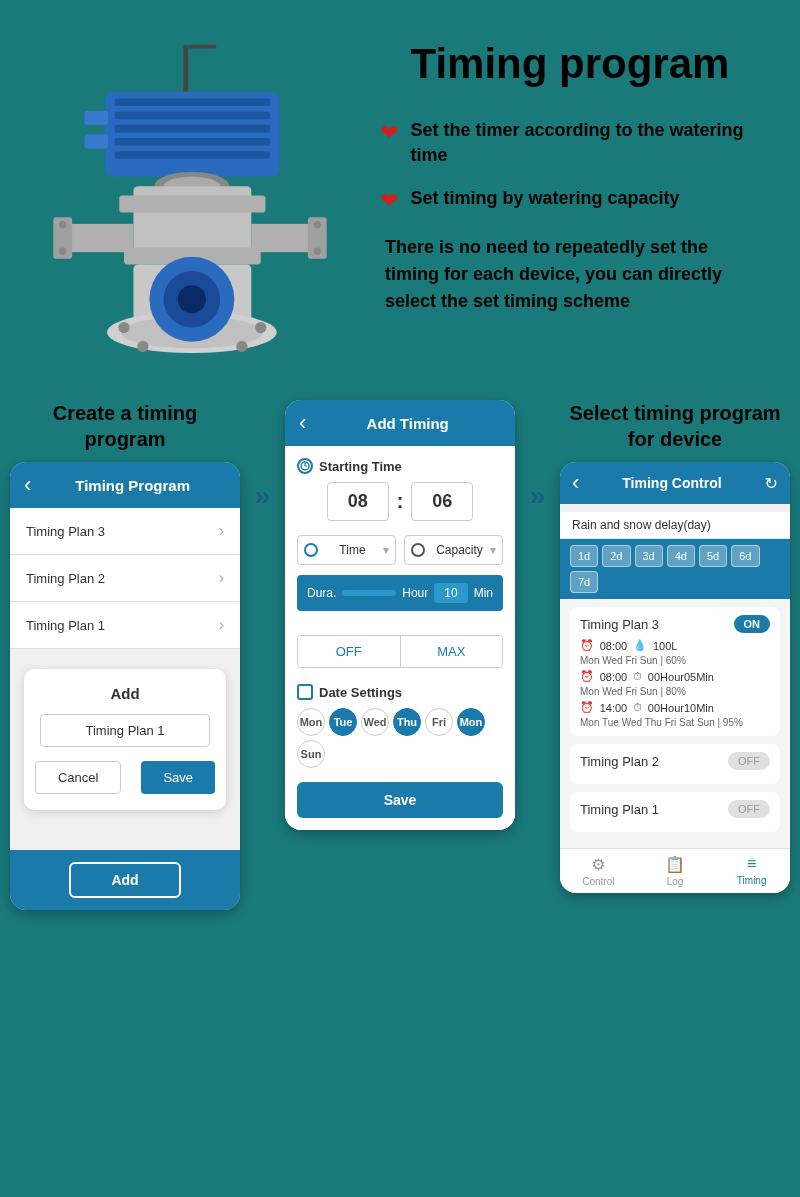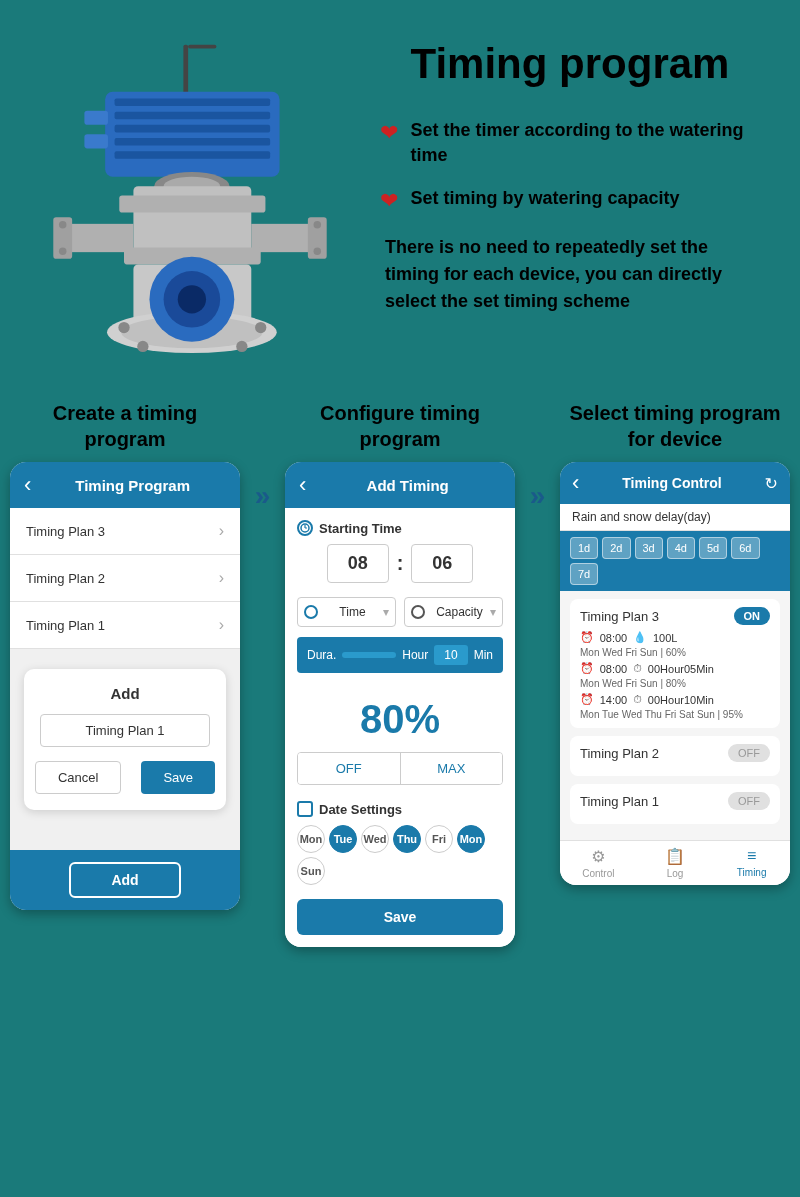--- a/index.html
+++ b/index.html
@@ -471,20 +471,21 @@
       color: white;
       font-size: 16px;
     }
 
     .p3-rain-row {
       padding: 6px 12px;
       font-size: 12px;
       color: #333;
       background: white;
       border-bottom: 1px solid #e0e0e0;
+      margin-top: 8px;
     }
 
     .p3-day-buttons {
       display: flex;
       gap: 4px;
       padding: 6px 10px;
       background: #1a7aaa;
       flex-wrap: wrap;
     }
 
@@ -718,21 +719,20 @@
           <button class="p1-add-btn">Add</button>
         </div>
       </div>
     </div>
 
     <div class="arrow-container">
       <span class="arrow-double">»</span>
     </div>
 
     <div class="phone-column">
-      <div class="phone-label">Configure timing program</div>
       <div class="phone-frame">
 
         <div class="p2-header">
           <span style="font-size:22px; color:white; cursor:pointer;">‹</span>
           <span class="p2-header-title">Add Timing</span>
         </div>
 
         <div class="p2-body">
           
           <div class="p2-section-label">
@@ -766,21 +766,20 @@
           </div>
           
           <div class="p2-duration-row">
             <span style="color:white; font-size:12px;">Dura.</span>
             <div class="p2-dur-input" style="flex:1; min-width:20px;"></div>
             <span style="color:white; font-size:12px;">Hour</span>
             <div class="p2-dur-value">10</div>
             <span style="color:white; font-size:12px;">Min</span>
           </div>
           
-          <div class="p2-percentage">80%</div>
           
           <div class="p2-off-max-row">
             <div class="p2-off-btn">OFF</div>
             <div class="p2-max-btn">MAX</div>
           </div>
           
           <div class="p2-date-section">
             <div class="p2-date-icon"></div>
             <span>Date Settings</span>
           </div>

